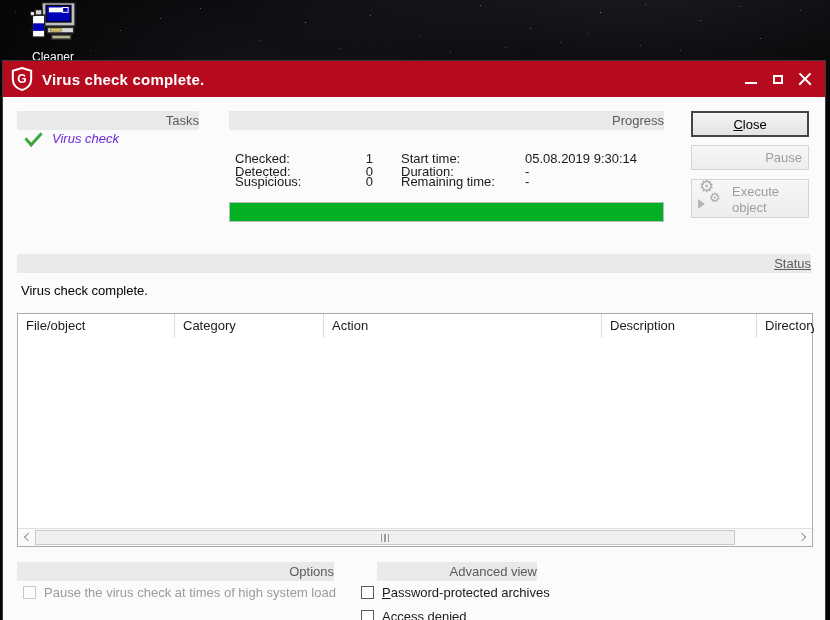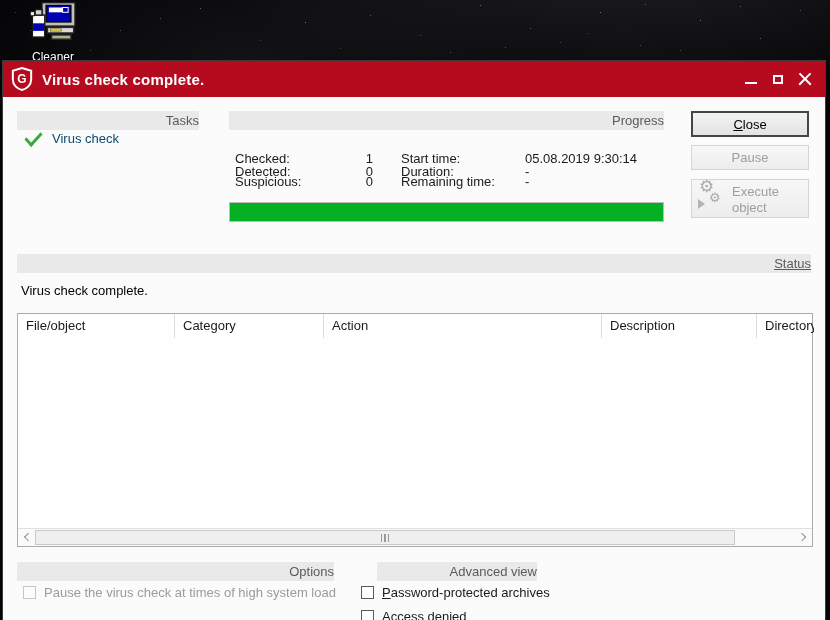--- a/index.html
+++ b/index.html
@@ -42,39 +42,39 @@
   .glyph-close:before,.glyph-close:after{content:"";position:absolute;left:-1px;top:6px;width:16px;height:2.4px;background:#fff;}
   .glyph-close:before{transform:rotate(45deg);}
   .glyph-close:after{transform:rotate(-45deg);}
   
   .sechdr{position:absolute;height:19px;background:#E9E9E9;color:#5b5b5b;
     line-height:19px;padding-left:20px;box-sizing:border-box;overflow:hidden;text-align:right;}
   
   .task-row{position:absolute;left:20px;top:70px;display:flex;align-items:center;}
   .checkmark{width:14px;height:7px;border-left:3px solid #3FA73F;border-bottom:3px solid #3FA73F;
     transform:rotate(-48deg) skewX(-6deg);margin:-4px 10px 0 2px;}
-  .task-label{color:#0c4a6e;}
+  .task-label{color:#6d28d9;font-style:italic;}
   
   .stats{position:absolute;left:226px;top:70px;width:440px;height:64px;}
   .srow{position:absolute;left:0;width:100%;height:18px;line-height:18px;}
   .srow .l1{position:absolute;left:6px;}
   .srow .v1{position:absolute;left:100px;width:44px;text-align:right;}
   .srow .l2{position:absolute;left:172px;}
   .srow .v2{position:absolute;left:296px;}
   .pbar{position:absolute;left:226px;top:141px;width:435px;height:20px;
     border:1px solid #BCBCBC;background:#e6e6e6;box-sizing:border-box;}
   .pfill{height:100%;background:#06B025;}
   
   .btn{position:absolute;left:688px;width:118px;box-sizing:border-box;
     font-family:"Liberation Sans",sans-serif;font-size:13px;text-align:center;cursor:pointer;}
   .btn-close{top:50px;height:26px;background:linear-gradient(#F3F3F3,#E3E3E3);
     border:2px solid #454545;color:#000;}
   .btn-disabled{background:linear-gradient(#F7F7F7,#EDEDED);border:1px solid #D5D5D5;
     color:#9e9e9e;cursor:default;}
-  .btn-pause{top:84px;height:25px;}
+  .btn-pause{top:84px;height:25px;text-align:right;}
   .btn-exec{top:118px;height:39px;text-align:left;padding-left:40px;line-height:16px;padding-top:3px;}
   .gears{position:absolute;left:5px;top:1px;width:32px;height:36px;color:#ababab;}
   .gear1{position:absolute;left:2px;top:-2px;font-size:17px;}
   .gear2{position:absolute;left:12px;top:9px;font-size:13px;}
   .playtri{position:absolute;left:1px;top:18px;width:0;height:0;
     border-top:5px solid transparent;border-bottom:5px solid transparent;border-left:7px solid #b5b5b5;}
   .u{text-decoration:underline;}
   
   .status-msg{position:absolute;left:18px;top:222px;color:#000;}
   .rtable{position:absolute;left:14px;top:252px;width:796px;height:234px;

